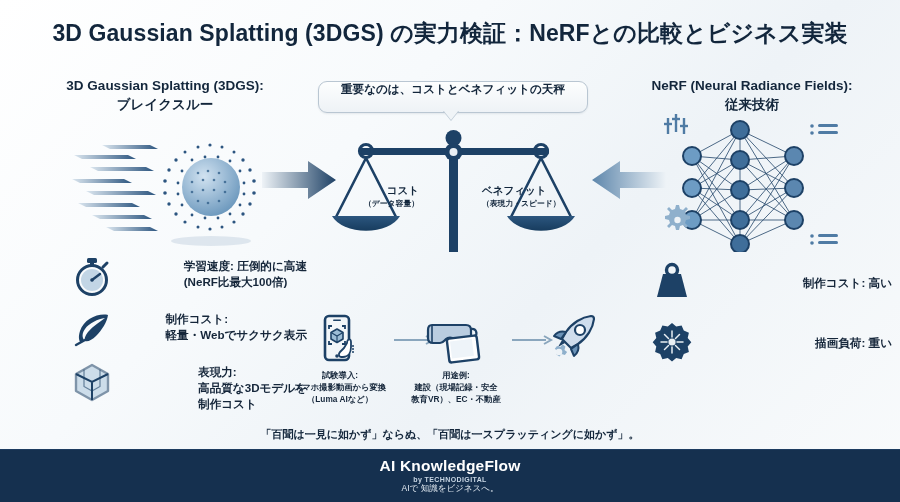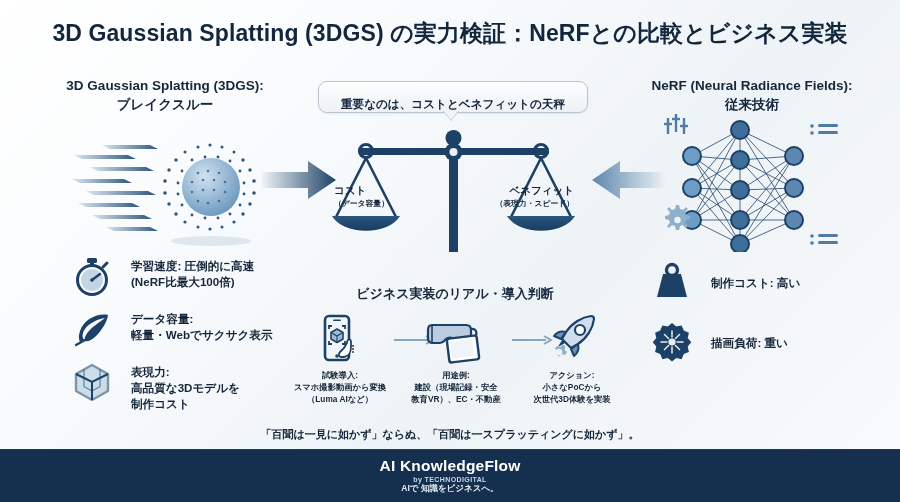--- a/index.html
+++ b/index.html
@@ -28,21 +28,21 @@
     line-height:1.38;
   }
   #head-left{top:77px;left:40px;width:250px;}
   #head-right{top:77px;left:612px;width:280px;}
 
   
   #bubble{
     top:81px;left:318px;width:268px;height:30px;
     border:1.4px solid #b9c6d2;border-radius:9px;
     background:linear-gradient(180deg,#fdfefe,#eef2f6);
-    display:flex;align-items:flex-end;justify-content:center;
+    display:flex;align-items:flex-start;justify-content:center;
     font-size:11.6px;font-weight:bold;color:#13263b;
     box-shadow:0 1px 2px rgba(20,40,70,.09);
   }
   #bubble-tail{
     top:110px;left:443px;width:0;height:0;
     border-left:8px solid transparent;border-right:8px solid transparent;
     border-top:10px solid #f0f4f7;
     filter:drop-shadow(0 1px 0 #b9c6d2);
   }
 
@@ -52,21 +52,21 @@
   #arrow-r{top:158px;left:262px;width:76px;height:44px;}
   #arrow-l{top:158px;left:586px;width:80px;height:44px;}
 
   
   #scale{top:112px;left:330px;width:250px;height:140px;}
 
   
   #nnet{top:112px;left:662px;width:180px;height:140px;}
 
   
-  .feat{display:flex;align-items:flex-start;gap:19px;margin-bottom:13px;}
+  .feat{display:flex;align-items:flex-start;gap:9px;margin-bottom:13px;justify-content:space-between;}
   .feat .ic{flex:0 0 40px;height:40px;display:block;}
   .feat .tx{
     font-size:11.6px;font-weight:bold;color:#15263a;line-height:1.36;
     padding-top:2px;white-space:pre-line;
   }
   #feats-left{top:256px;left:72px;width:235px;}
   #feats-right{top:262px;left:652px;width:240px;}
   #feats-right .feat{margin-bottom:20px;align-items:center;}
 
   
@@ -90,21 +90,21 @@
   }
 
   
   #footer{
     bottom:0;left:0;width:900px;height:52px;
     background:#15304f;
     display:flex;flex-direction:column;align-items:center;justify-content:center;
   }
   #brand{font-size:15.5px;font-weight:bold;color:#ffffff;letter-spacing:.2px;}
   #brand-sub{font-size:7px;font-weight:bold;color:#c8d6e4;letter-spacing:.4px;margin-top:1px;}
-  #brand-tag{font-size:8.5px;color:#e3ebf3;margin-top:0;font-weight:bold;}
+  #brand-tag{font-size:8.5px;color:#e3ebf3;margin-top:0;}
   #footer-line{bottom:52px;left:0;width:900px;height:1px;background:#1d3c60;}
 </style>
 </head>
 <body>
 
 <div id="stage">
 
   <div class="abs" id="title">3D Gaussian Splatting (3DGS) の実力検証：NeRFとの比較とビジネス実装</div>
 
   <div class="abs colhead" id="head-left">
@@ -241,25 +241,25 @@
       <circle cx="123.5" cy="40" r="4" fill="#e9eff4"></circle>
 
       <circle cx="36" cy="39" r="6.5" fill="none" stroke="#1d4166" stroke-width="3.2"></circle>
       <path d="M36 46 L6 105 M36 46 L66 105" stroke="#1d4166" stroke-width="2.6" fill="none"></path>
       <path d="M2 104 A36 22 0 0 0 70 104 Z" fill="url(#pan1)"></path>
 
       <circle cx="211" cy="39" r="6.5" fill="none" stroke="#1d4166" stroke-width="3.2"></circle>
       <path d="M211 46 L181 105 M211 46 L241 105" stroke="#1d4166" stroke-width="2.6" fill="none"></path>
       <path d="M177 104 A36 22 0 0 0 245 104 Z" fill="url(#pan1)"></path>
     </svg>
-    <div class="abs" style="top:72px;left:4px;width:72px;text-align:left;">
+    <div class="abs" style="top:72px;left:17px;width:72px;text-align:right;">
       <div style="font-size:10.5px;font-weight:bold;color:#12263c;">コスト</div>
       <div style="font-size:7.8px;font-weight:bold;color:#12263c;">（データ容量）</div>
     </div>
-    <div class="abs" style="top:72px;left:152px;width:92px;text-align:right;">
+    <div class="abs" style="top:72px;left:152px;width:92px;text-align:left;">
       <div style="font-size:10.5px;font-weight:bold;color:#12263c;">ベネフィット</div>
       <div style="font-size:7.8px;font-weight:bold;color:#12263c;">（表現力・スピード）</div>
     </div>
   </div>
 
   <div class="abs" id="arrow-l">
     <svg width="80" height="44" viewBox="0 0 80 44">
       <defs>
         <linearGradient id="ar2" x1="1" y1="0" x2="0" y2="0">
           <stop offset="0" stop-color="#eef3f7"></stop>
@@ -342,21 +342,21 @@
         <path d="M31 11 L35 7" stroke="#1d4166" stroke-width="3" stroke-linecap="round"></path>
       </svg>
       <div class="tx">学習速度: 圧倒的に高速
 (NeRF比最大100倍)</div>
     </div>
     <div class="feat">
       <svg class="ic" viewBox="0 0 40 40">
         <path d="M36 6 C26 4 12 10 8 22 C6 28 7 32 9 34 L12 31 C10 28 10 24 13 20 C17 14 26 10 33 9 C28 13 21 17 16 23 C13 27 12 30 13 32 C16 33 20 31 24 27 C30 21 35 13 36 6 Z" fill="#1d4166"></path>
         <path d="M4 36 L13 31" stroke="#1d4166" stroke-width="2.4" stroke-linecap="round"></path>
       </svg>
-      <div class="tx">データ容量:
+      <div class="tx">制作コスト:
 軽量・Webでサクサク表示</div>
     </div>
     <div class="feat">
       <svg class="ic" viewBox="0 0 40 40">
         <path d="M20 3 L36 12 L36 29 L20 38 L4 29 L4 12 Z" fill="#aac6dc" opacity="0.55" stroke="#1d4166" stroke-width="2.4" stroke-linejoin="round"></path>
         <path d="M4 12 L20 20 L36 12 M20 20 L20 38" stroke="#1d4166" stroke-width="2" fill="none"></path>
         <path d="M12 7.5 L12 24.5 L20 29 M28 7.5 L28 24.5 L20 29" stroke="#1d4166" stroke-width="1.2" fill="none" opacity="0.6"></path>
       </svg>
       <div class="tx">表現力:
 高品質な3Dモデルを
@@ -384,21 +384,20 @@
             <path d="M23.5 23.5 L27.5 27.5"></path>
           <path d="M27.5 12.5 L23.5 16.5"></path>
             <path d="M16.5 23.5 L12.5 27.5"></path>
         </g>
         <circle cx="20" cy="20" r="3.6" fill="#e9eff4"></circle>
       </svg>
       <div class="tx">描画負荷: 重い</div>
     </div>
   </div>
 
-  <div class="abs" id="biz-title">ビジネス実装のリアル・導入判断</div>
 
   <div class="abs" id="biz-row">
 
     <div class="biz-step" style="left:0px;top:0px;">
       <div class="bic">
         <svg width="52" height="52" viewBox="0 0 52 52">
           <rect x="11" y="3" width="24" height="44" rx="4" fill="none" stroke="#1d4166" stroke-width="2.6"></rect>
           <rect x="19" y="6.5" width="8" height="1.6" rx=".8" fill="#1d4166"></rect>
           <circle cx="23" cy="43" r="1.8" fill="#1d4166"></circle>
           <g stroke="#1d4166" stroke-width="1.8" fill="none">
@@ -452,23 +451,20 @@
           <circle cx="36" cy="17" r="5" fill="#ffffff" stroke="#1d4166" stroke-width="2.2"></circle>
           <path d="M22 19 C18 18 13 19 10 23 L17 26 Z" fill="#6b93b8" stroke="#1d4166" stroke-width="2" stroke-linejoin="round"></path>
           <path d="M34 31 C35 35 34 40 30 43 L27 36 Z" fill="#6b93b8" stroke="#1d4166" stroke-width="2" stroke-linejoin="round"></path>
           <path d="M18 27 L14 34 L21 30 Z" fill="#1d4166"></path>
           <g fill="#8fb0cc">
             <path d="M13 33 l3.4 .9 l2.2 -2.6 l2.8 2.2 l-.9 3.4 l2.6 2.2 l-2.2 2.8 l-3.4 -.9 l-2.2 2.6 l-2.8 -2.2 l.9 -3.4 l-2.6 -2.2 Z"></path>
             <circle cx="15" cy="39" r="3.3" fill="#eef3f7"></circle>
           </g>
         </svg>
       </div>
-      <div class="btx">アクション:
-小さなPoCから
-次世代3D体験を実装</div>
     </div>
   </div>
 
   <div class="abs" id="quote">「百聞は一見に如かず」ならぬ、「百聞は一スプラッティングに如かず」。</div>
 
   <div class="abs" id="footer-line"></div>
   <div class="abs" id="footer">
     <div id="brand">AI KnowledgeFlow</div>
     <div id="brand-sub">by TECHNODIGITAL</div>
     <div id="brand-tag">AIで 知識をビジネスへ。</div>

